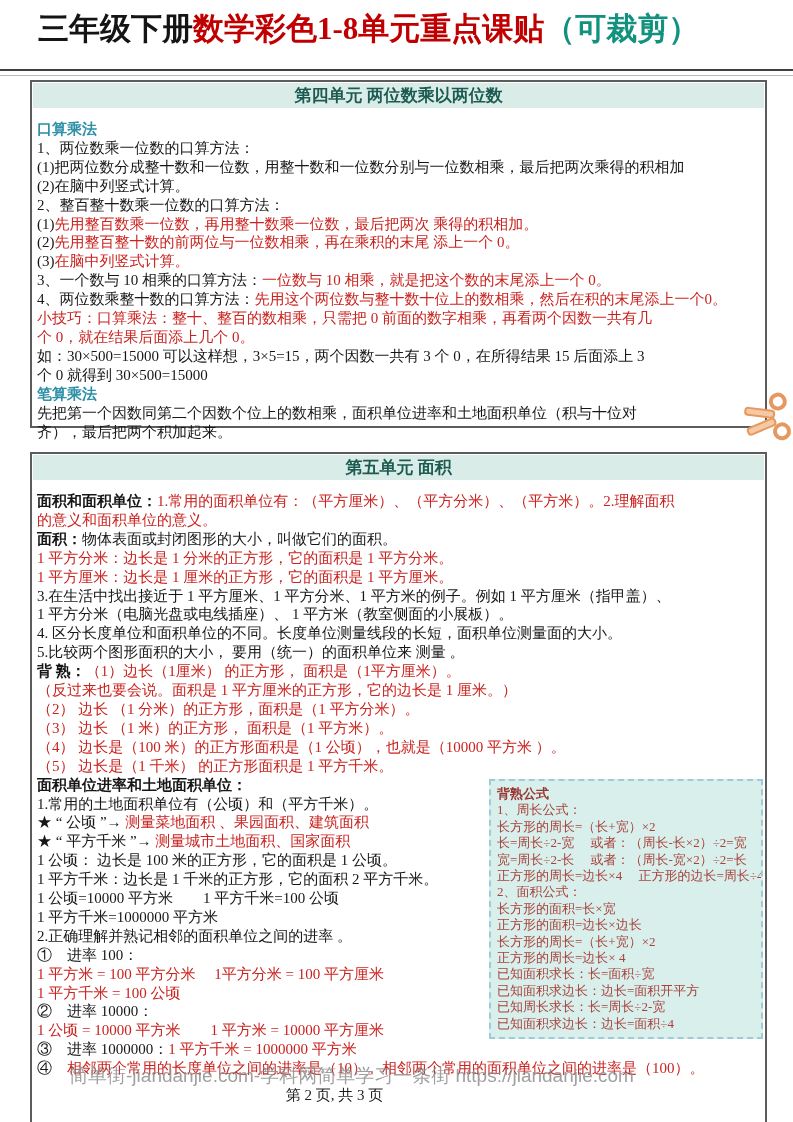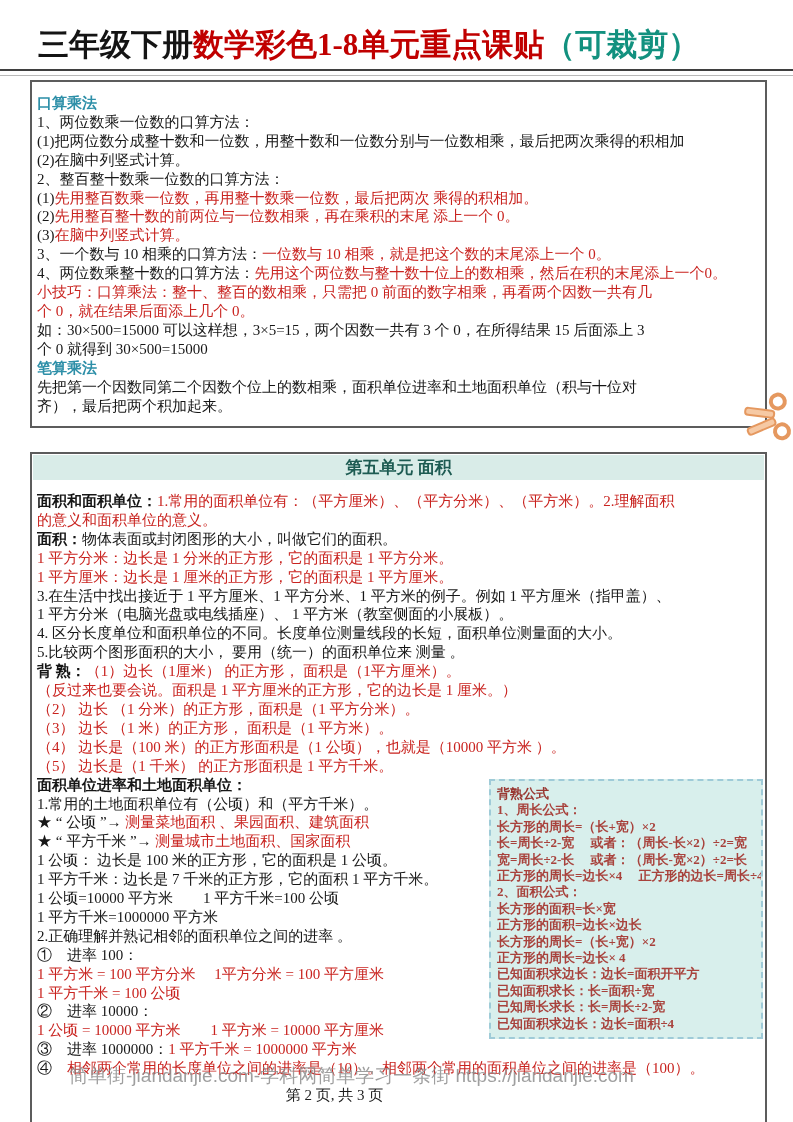--- a/index.html
+++ b/index.html
@@ -1,56 +1,59 @@
 <!DOCTYPE html>
 <html><head>
 <meta charset="utf-8">
 <style>
   html,body{margin:0;padding:0;background:#ffffff;}
   .page{position:relative;width:793px;height:1122px;background:#ffffff;overflow:hidden;
         font-family:"Liberation Serif","DejaVu Serif",serif;}
-  .title{position:absolute;top:24px;left:38px;font-size:31px;font-weight:bold;white-space:nowrap;}
+  .title{position:absolute;top:8px;left:38px;font-size:31px;font-weight:bold;white-space:nowrap;}
   .title-rule{position:absolute;top:69px;left:0;width:793px;height:4px;
               border-top:2px solid #3f3f3f;border-bottom:1px solid #b9b9b9;}
   .unit{position:absolute;left:30px;width:737px;border:2px solid #5c5c5c;box-sizing:border-box;background:#fff;}
   #unit4{top:80px;height:348px;}
   #unit5{top:452px;height:700px;}
   .band{height:25px;margin:1px 1px 0 1px;background:#d9ece8;text-align:center;
         font-weight:bold;font-size:17px;line-height:25px;color:#1d5b52;}
   .content{padding:12px 5px;font-size:15px;line-height:18.9px;overflow:hidden;}
   .ln{white-space:nowrap;}
   .k{color:#161616;}
   .r{color:#c9231f;}
   .t{color:#2d8fa8;font-weight:bold;}
   .b{color:#161616;font-weight:bold;}
   .formula-box{position:absolute;top:325px;right:2px;width:274px;height:260px;box-sizing:border-box;
                background:#d8efec;border:2px dashed #9fcbd8;padding:5px 6px;
                font-size:13px;line-height:16.4px;color:#a8423c;overflow:hidden;}
   .fb-title{font-weight:bold;color:#993832;}
-  .fbln{white-space:nowrap;font-weight:bold;}
+  .fbln{white-space:nowrap;}
   .scissors{position:absolute;left:745px;top:393px;width:48px;height:50px;transform:rotate(-8deg);z-index:6;}
   .scissors .blade{position:absolute;background:#f6c9a4;border:2px solid #e5985f;height:5px;width:27px;border-radius:4px;}
   .scissors .b1{left:0;top:14px;transform:rotate(15deg);}
   .scissors .b2{left:0;top:28px;transform:rotate(-15deg);}
   .scissors .ring{position:absolute;width:10px;height:10px;border:4px solid #e5985f;border-radius:50%;background:transparent;}
   .scissors .r1{left:26px;top:1px;}
   .scissors .r2{left:26px;top:31px;}
   .watermark{position:absolute;top:1063px;left:0;width:703px;text-align:center;font-size:19px;
              color:#8f8f8f;opacity:.85;font-family:"Liberation Sans","DejaVu Sans",sans-serif;z-index:4;}
   .pageinfo{position:absolute;top:1086px;left:0;width:669px;text-align:center;font-size:15px;color:#1d1d1d;}
 </style>
 </head>
 <body>
 
 <div class="page">
 
   <div class="title"><span style="color: rgb(20, 20, 20);">三年级下册</span><span style="color: rgb(192, 0, 0);">数学彩色</span><span style="color: rgb(192, 0, 0);">1-8单元重点课贴</span><span style="color: rgb(18, 145, 127);">（可裁剪）</span></div>
   <div class="title-rule"></div>
 
   <section class="unit" id="unit4">
+    <div class="band">
+      <span>第四单元  两位数乘以两位数</span>
+    </div>
     <div class="content">
         <div class="ln"><span class="t">口算乘法</span></div>
         <div class="ln"><span class="k">1、两位数乘一位数的口算方法：</span></div>
         <div class="ln"><span class="k">(1)把两位数分成整十数和一位数，用整十数和一位数分别与一位数相乘，最后把两次乘得的积相加</span></div>
         <div class="ln"><span class="k">(2)在脑中列竖式计算。</span></div>
         <div class="ln"><span class="k">2、整百整十数乘一位数的口算方法：</span></div>
         <div class="ln"><span class="k">(1)</span><span class="r">先用整百数乘一位数，再用整十数乘一位数，最后把两次 乘得的积相加。</span></div>
         <div class="ln"><span class="k">(2)</span><span class="r">先用整百整十数的前两位与一位数相乘，再在乘积的末尾 添上一个 0。</span></div>
         <div class="ln"><span class="k">(3)</span><span class="r">在脑中列竖式计算。</span></div>
         <div class="ln"><span class="k">3、一个数与 10 相乘的口算方法：</span><span class="r">一位数与 10 相乘，就是把这个数的末尾添上一个 0。</span></div>
@@ -90,21 +93,21 @@
         <div class="ln"><span class="r">（反过来也要会说。面积是 1 平方厘米的正方形，它的边长是 1 厘米。）</span></div>
         <div class="ln"><span class="r">（2） 边长 （1 分米）的正方形，面积是（1 平方分米）。</span></div>
         <div class="ln"><span class="r">（3） 边长 （1 米）的正方形， 面积是（1 平方米）。</span></div>
         <div class="ln"><span class="r">（4） 边长是（100  米）的正方形面积是（1 公顷），也就是（10000 平方米 ）。</span></div>
         <div class="ln"><span class="r">（5） 边长是（1 千米） 的正方形面积是 1 平方千米。</span></div>
         <div class="ln"><span class="b">面积单位进率和土地面积单位：</span></div>
         <div class="ln"><span class="k">1.常用的土地面积单位有（公顷）和（平方千米）。</span></div>
         <div class="ln"><span class="k">★ “ 公顷 ”→ </span><span class="r">测量菜地面积 、果园面积、建筑面积</span></div>
         <div class="ln"><span class="k">★ “ 平方千米 ”→ </span><span class="r">测量城市土地面积、国家面积</span></div>
         <div class="ln"><span class="k">1 公顷：  边长是 100 米的正方形，它的面积是 1 公顷。</span></div>
-        <div class="ln"><span class="k">1 平方千米：边长是 7 千米的正方形，它的面积 1 平方千米。</span></div>
+        <div class="ln"><span class="k">1 平方千米：边长是 1 千米的正方形，它的面积 2 平方千米。</span></div>
         <div class="ln"><span class="k">1 公顷=10000 平方米　　1 平方千米=100 公顷</span></div>
         <div class="ln"><span class="k">1 平方千米=1000000  平方米</span></div>
         <div class="ln"><span class="k">2.正确理解并熟记相邻的面积单位之间的进率 。</span></div>
         <div class="ln"><span class="k">①　进率 100：</span></div>
         <div class="ln"><span class="r">1 平方米 = 100 平方分米　  1平方分米 = 100 平方厘米</span></div>
         <div class="ln"><span class="r">1 平方千米 = 100 公顷</span></div>
         <div class="ln"><span class="k">②　进率 10000：</span></div>
         <div class="ln"><span class="r">1 公顷 = 10000 平方米　　1 平方米 = 10000 平方厘米</span></div>
         <div class="ln"><span class="k">③　进率 1000000：</span><span class="r">1 平方千米 = 1000000 平方米</span></div>
         <div class="ln"><span class="k">④　</span><span class="r">相邻两个常用的长度单位之间的进率是（10）。相邻两个常用的面积单位之间的进率是（100）。</span></div>
@@ -115,22 +118,22 @@
           <div class="fbln">1、周长公式：</div>
           <div class="fbln">长方形的周长=（长+宽）×2</div>
           <div class="fbln">长=周长÷2-宽　 或者：（周长-长×2）÷2=宽</div>
           <div class="fbln">宽=周长÷2-长　 或者：（周长-宽×2）÷2=长</div>
           <div class="fbln">正方形的周长=边长×4　 正方形的边长=周长÷4</div>
           <div class="fbln">2、面积公式：</div>
           <div class="fbln">长方形的面积=长×宽</div>
           <div class="fbln">正方形的面积=边长×边长</div>
           <div class="fbln">长方形的周长=（长+宽）×2</div>
           <div class="fbln">正方形的周长=边长× 4</div>
+          <div class="fbln">已知面积求长：长=面积÷宽</div>
           <div class="fbln">已知面积求边长：边长=面积开平方</div>
-          <div class="fbln">已知面积求长：长=面积÷宽</div>
           <div class="fbln">已知周长求长：长=周长÷2-宽</div>
           <div class="fbln">已知面积求边长：边长=面积÷4</div>
         </div>
     </aside>
   </section>
 
   <div class="watermark">简单街-jiandanjie.com-学科网简单学习一条街 https://jiandanjie.com</div>
   <div class="pageinfo">第 2 页, 共 3 页</div>
 
 </div>

